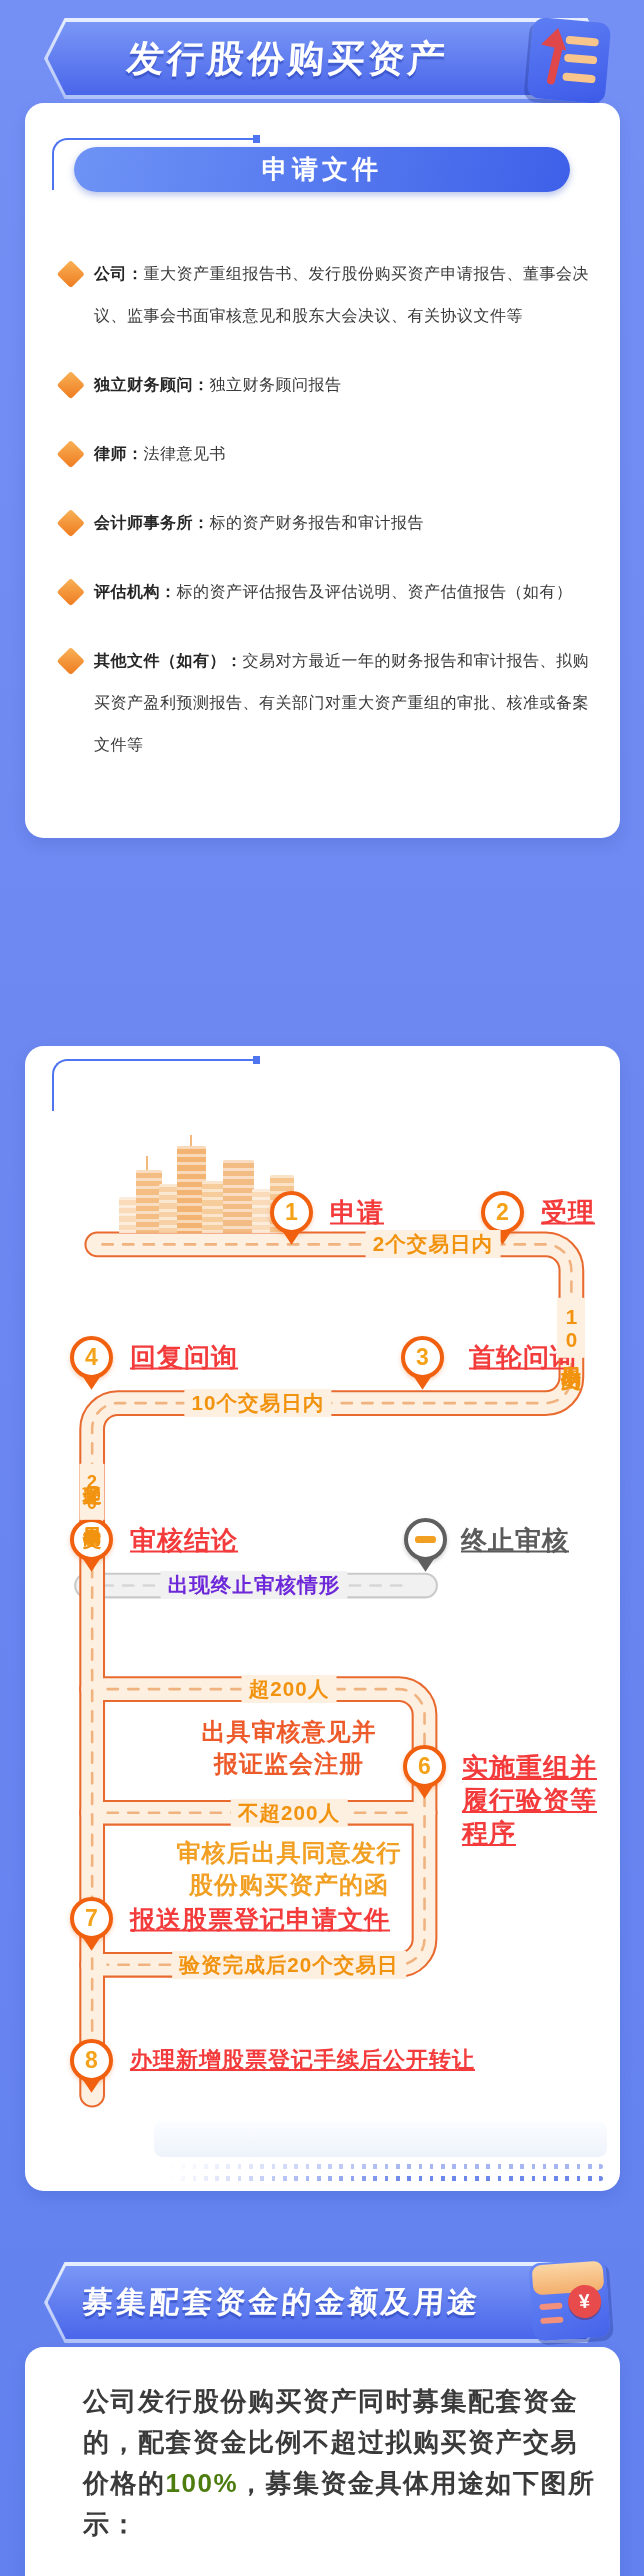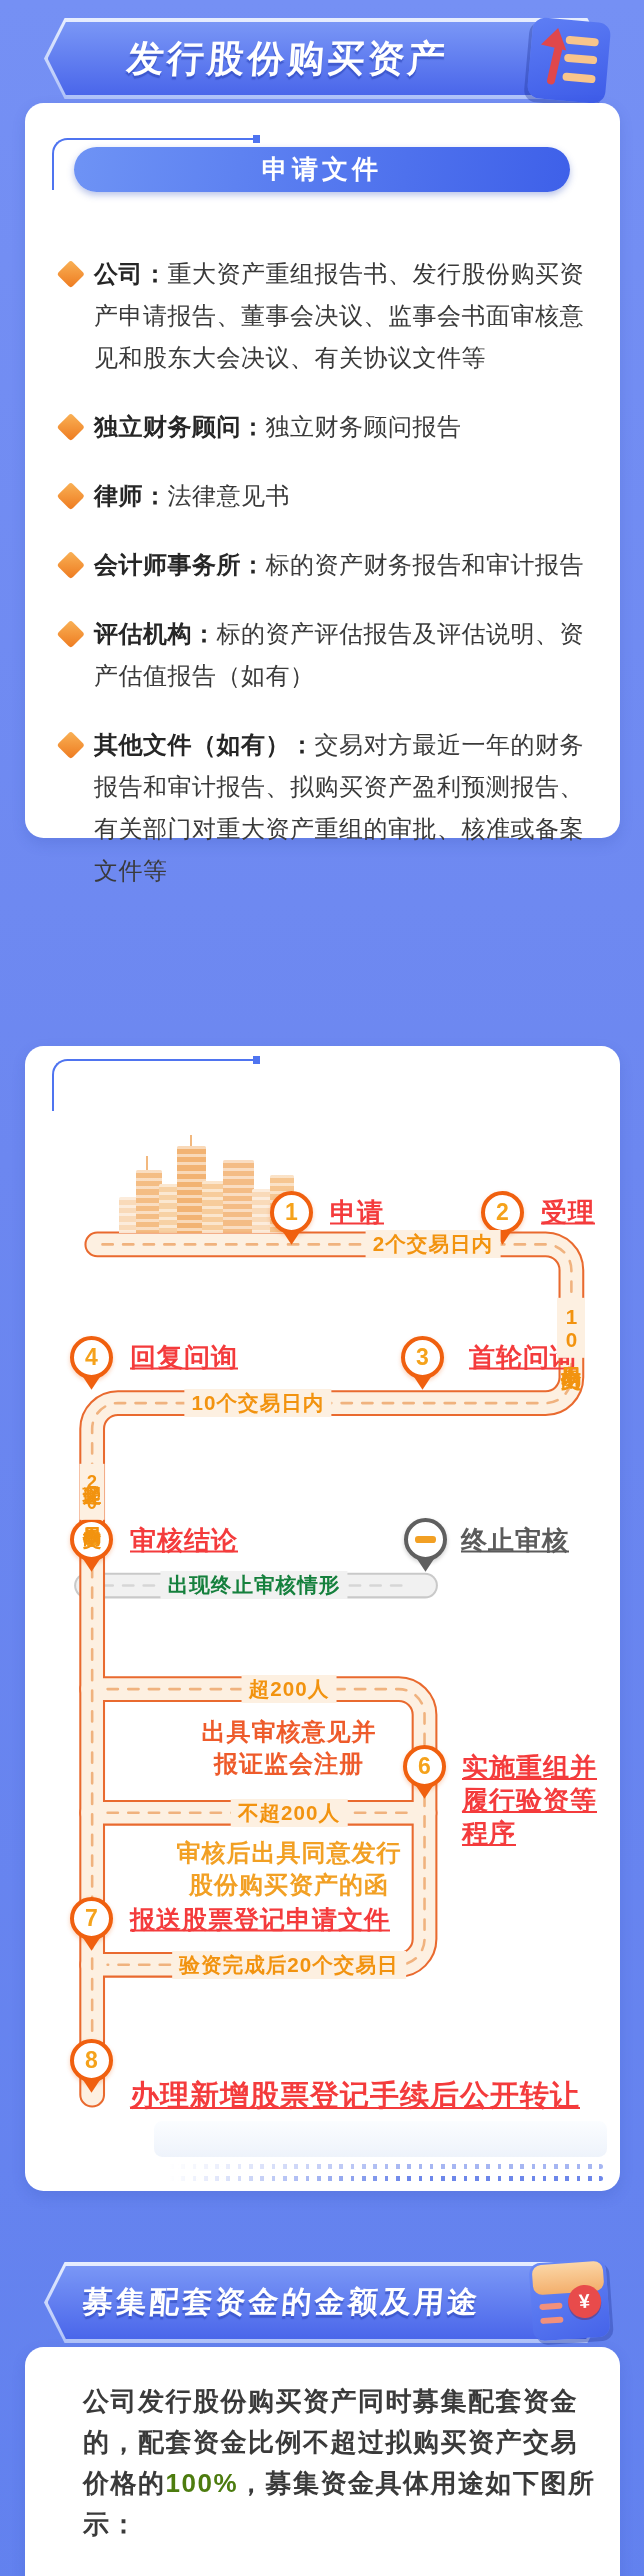--- a/index.html
+++ b/index.html
@@ -45,39 +45,39 @@
     display:flex;align-items:center;justify-content:center;box-shadow:0 3.1px 7.2px rgba(50,80,190,.35);}
   .pill span{color:#fff;font-size:26px;font-weight:800;letter-spacing:4.1px;}
   .pill-deco{position:absolute;left:27px;width:202px;height:50px;border-top:2.1px solid #4F74F0;border-left:2.1px solid #4F74F0;border-top-left-radius:15.5px;}
   .pill-deco::after{content:"";position:absolute;right:-4.1px;top:-4.6px;width:7.2px;height:7.2px;background:#4F74F0;}
 
   
   .doc-list{position:absolute;left:33px;right:27px;top:150px;display:flex;flex-direction:column;gap:27px;}
   .doc-item{display:flex;align-items:flex-start;}
   .diamond{flex:0 0 auto;width:19.6px;height:19.6px;margin:11.3px 13.4px 0 3.1px;border-radius:3.1px;
      background:linear-gradient(135deg,#F9B257 0%,#EE7A1F 100%);transform:rotate(45deg);}
-  .doc-text{font-size:24px;line-height:42px;color:#3A3A3A;font-weight:500;letter-spacing:0.5px;}
+  .doc-text{font-size:16px;line-height:42px;color:#3A3A3A;font-weight:500;letter-spacing:0.5px;}
   .doc-text b{font-weight:800;color:#262626;}
 
   
   .flow{position:absolute;inset:0;}
   .flow svg{position:absolute;left:0;top:0;}
   .pin{position:absolute;width:43px;height:57px;display:flex;flex-direction:column;align-items:center;}
   .pin-c{width:43px;height:43px;box-sizing:border-box;border-radius:50%;background:#fff;border:4.6px solid #F0600F;
      display:flex;align-items:center;justify-content:center;font-size:23px;font-weight:800;color:#F5A21B;box-shadow:0 2.1px 4.1px rgba(240,96,15,.3);}
   .pin-t{width:17.5px;height:13.4px;margin-top:-2.6px;background:#F0600F;clip-path:polygon(0 0,100% 0,50% 100%);}
   .pin.gray .pin-c{border-color:#5F5F5F;box-shadow:0 2.1px 4.1px rgba(0,0,0,.2);}
   .pin.gray .pin-t{background:#5F5F5F;}
   .minus-bar{width:20.6px;height:6.2px;border-radius:3.1px;background:#F2A024;}
   .step-label{position:absolute;transform:translateY(-50%);white-space:nowrap;font-weight:800;color:#F43B3C;font-size:26px;letter-spacing:1px;text-decoration:underline;}
   .step-label.dark{color:#5B5B5B;}
   .step-label.block{transform:none;white-space:pre-line;line-height:33px;}
   .rlabel{position:absolute;transform:translate(-50%,-50%);background:#FDF0E1;padding:0 7.2px;
      color:#F2930F;font-weight:700;font-size:20.6px;white-space:nowrap;letter-spacing:1px;}
-  .rlabel.gray{background:#F1F1F1;color:#15803d;}
+  .rlabel.gray{background:#F1F1F1;color:#6d28d9;}
   .rlabel.vert{writing-mode:vertical-rl;text-orientation:upright;padding:7.2px 0;letter-spacing:0;}
   .note{position:absolute;transform:translateX(-50%);text-align:center;font-weight:800;font-size:24px;line-height:32px;white-space:pre-line;letter-spacing:1px;}
   .note.red{color:#EE5B2B;}
   .note.gold{color:#F2A024;}
 
   
   .sky{position:absolute;left:94px;top:89px;width:175px;height:98px;opacity:.95;}
   .bld{position:absolute;bottom:0;border-radius:1.5px 1.5px 0 0;
      background-image:repeating-linear-gradient(180deg,rgba(255,255,255,.5) 0 3.1px,rgba(255,255,255,0) 3.1px 8.2px);}
   .ant{position:absolute;width:2.1px;background:#F2B578;}
@@ -228,21 +228,21 @@
       <div class="step-label" style="left:305px;top:166px;">申请</div>
       <div class="step-label" style="left:516px;top:166px;">受理</div>
       <div class="step-label" style="left:436px;top:311px;margin-left:8px;">首轮问询</div>
       <div class="step-label" style="left:105px;top:311px;">回复问询</div>
       <div class="step-label" style="left:105px;top:494px;">审核结论</div>
       <div class="step-label dark" style="left:436px;top:494px;">终止审核</div>
       <div class="step-label block" style="left:437px;top:705px;width:149px;">实施重组并
 履行验资等
 程序</div>
       <div class="step-label" style="left:105px;top:873px;font-size:25px;">报送股票登记申请文件</div>
-      <div class="step-label" style="left:105px;top:1050px;font-size:29px;">办理新增股票登记手续后公开转让</div>
+      <div class="step-label" style="left:105px;top:1014px;font-size:22px;">办理新增股票登记手续后公开转让</div>
 
       <div class="rlabel" style="left:408px;top:198px;">2个交易日内</div>
       <div class="rlabel vert" style="left:546px;top:282px;">10个交易日内</div>
       <div class="rlabel" style="left:233px;top:357px;">10个交易日内</div>
       <div class="rlabel vert" style="left:67px;top:446px;font-size:18.5px;">受理起20个交易日内</div>
       <div class="rlabel gray" style="left:229px;top:539px;">出现终止审核情形</div>
       <div class="rlabel" style="left:264px;top:643px;">超200人</div>
       <div class="rlabel" style="left:264px;top:767px;">不超200人</div>
       <div class="rlabel" style="left:264px;top:919px;">验资完成后20个交易日</div>
 

